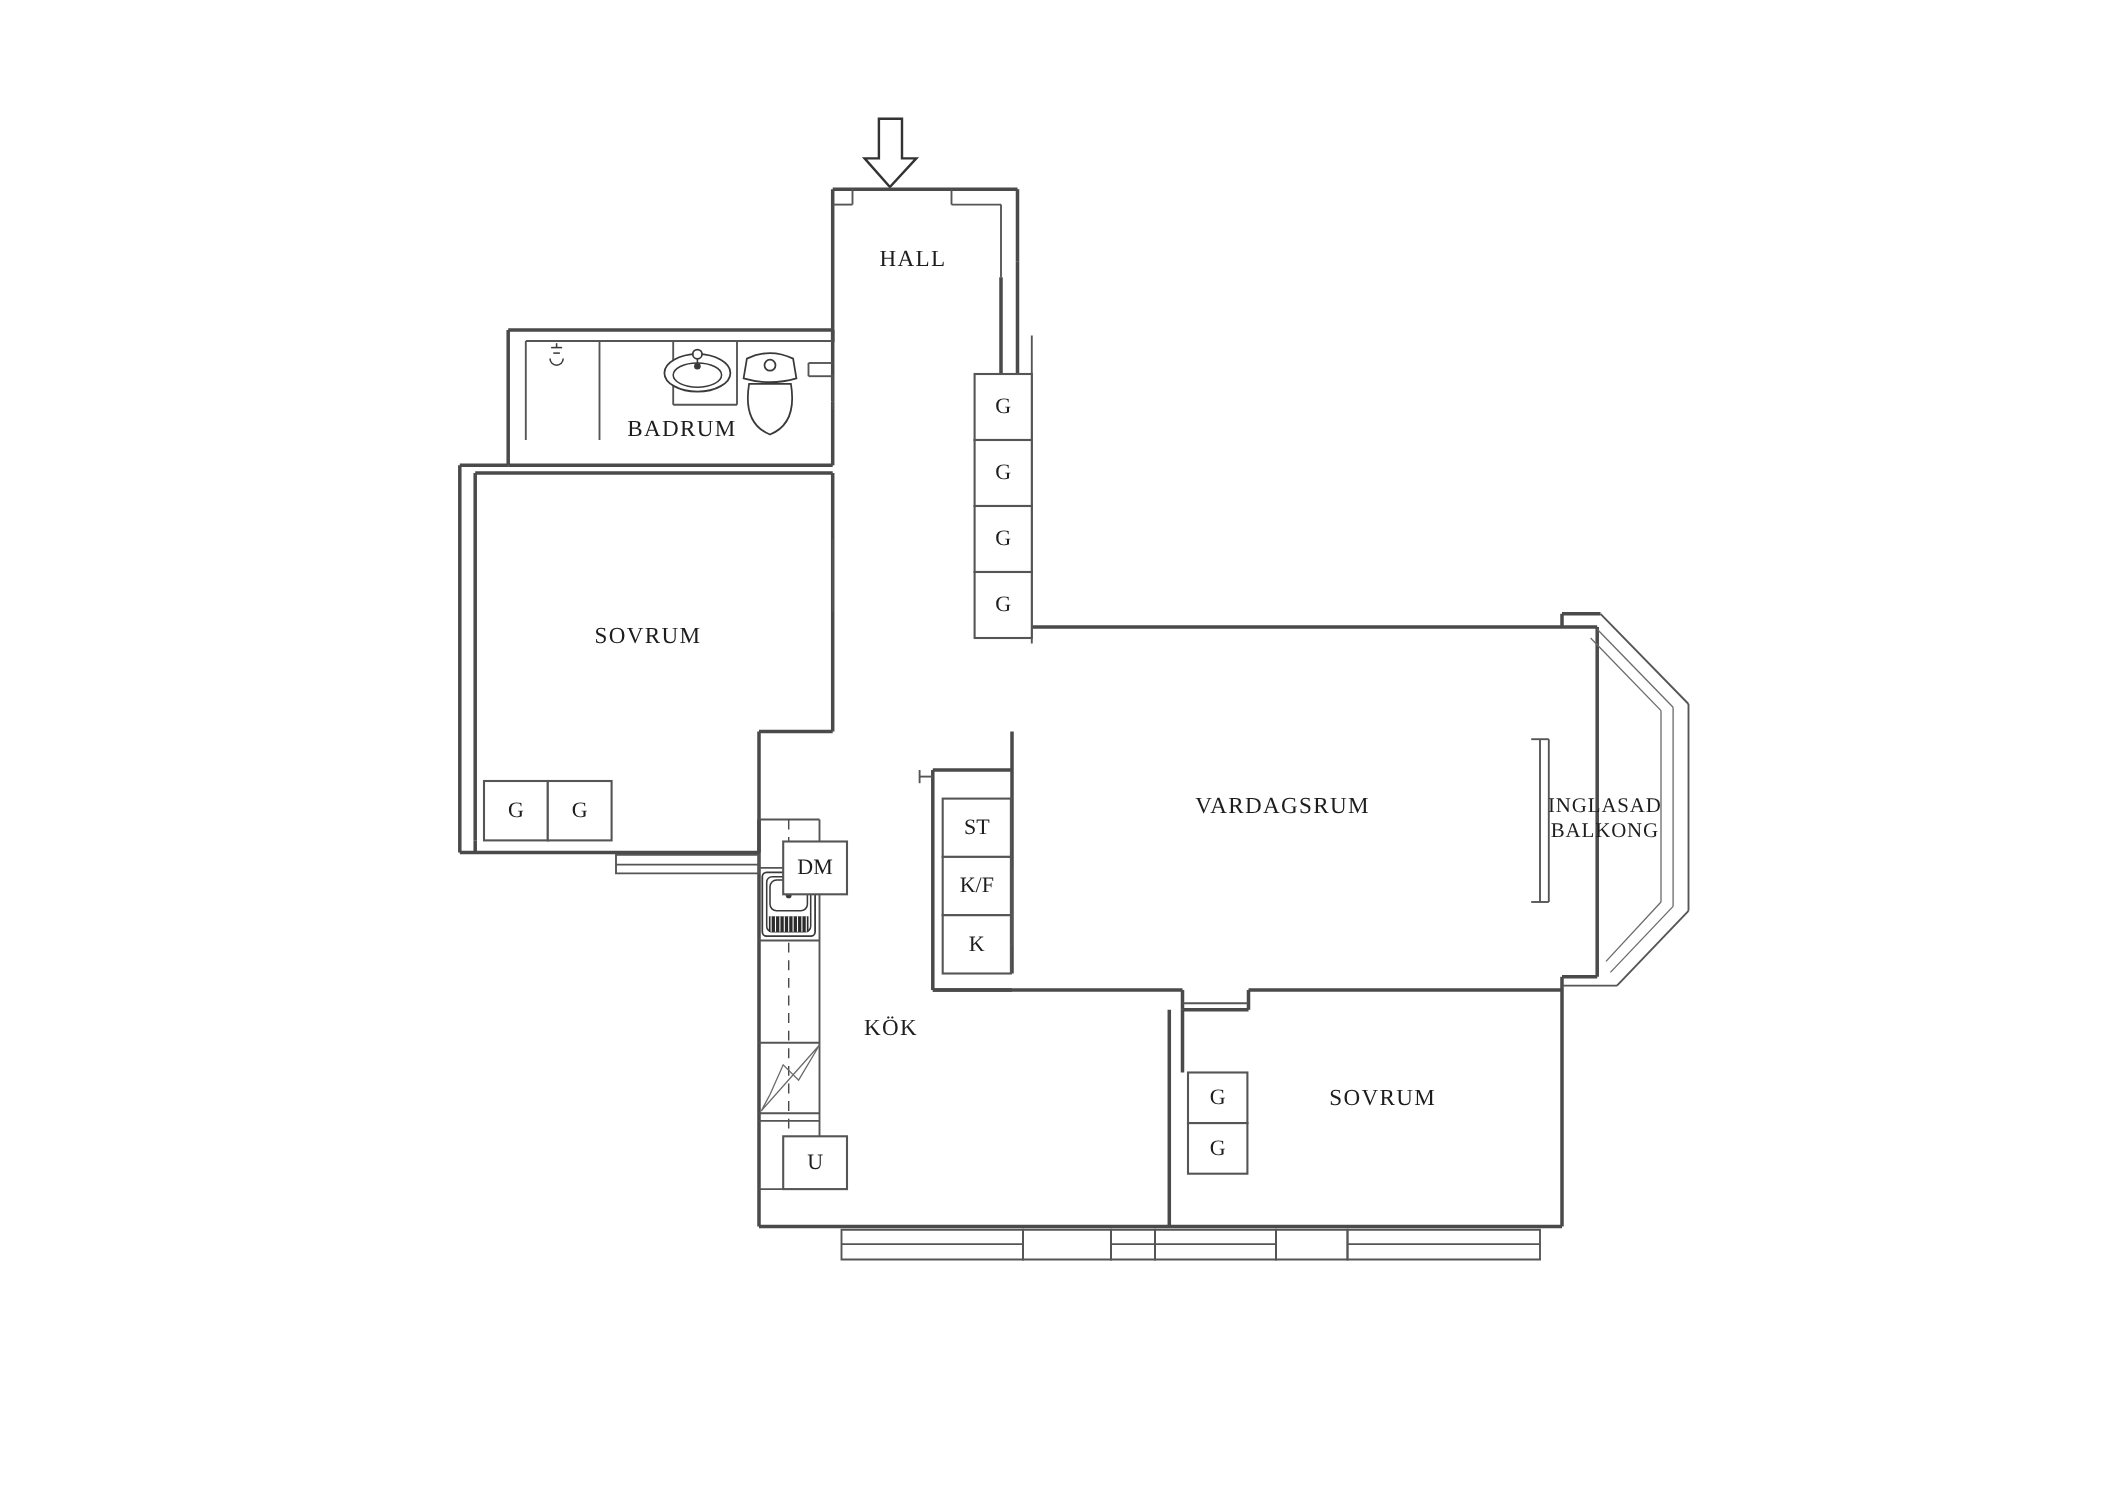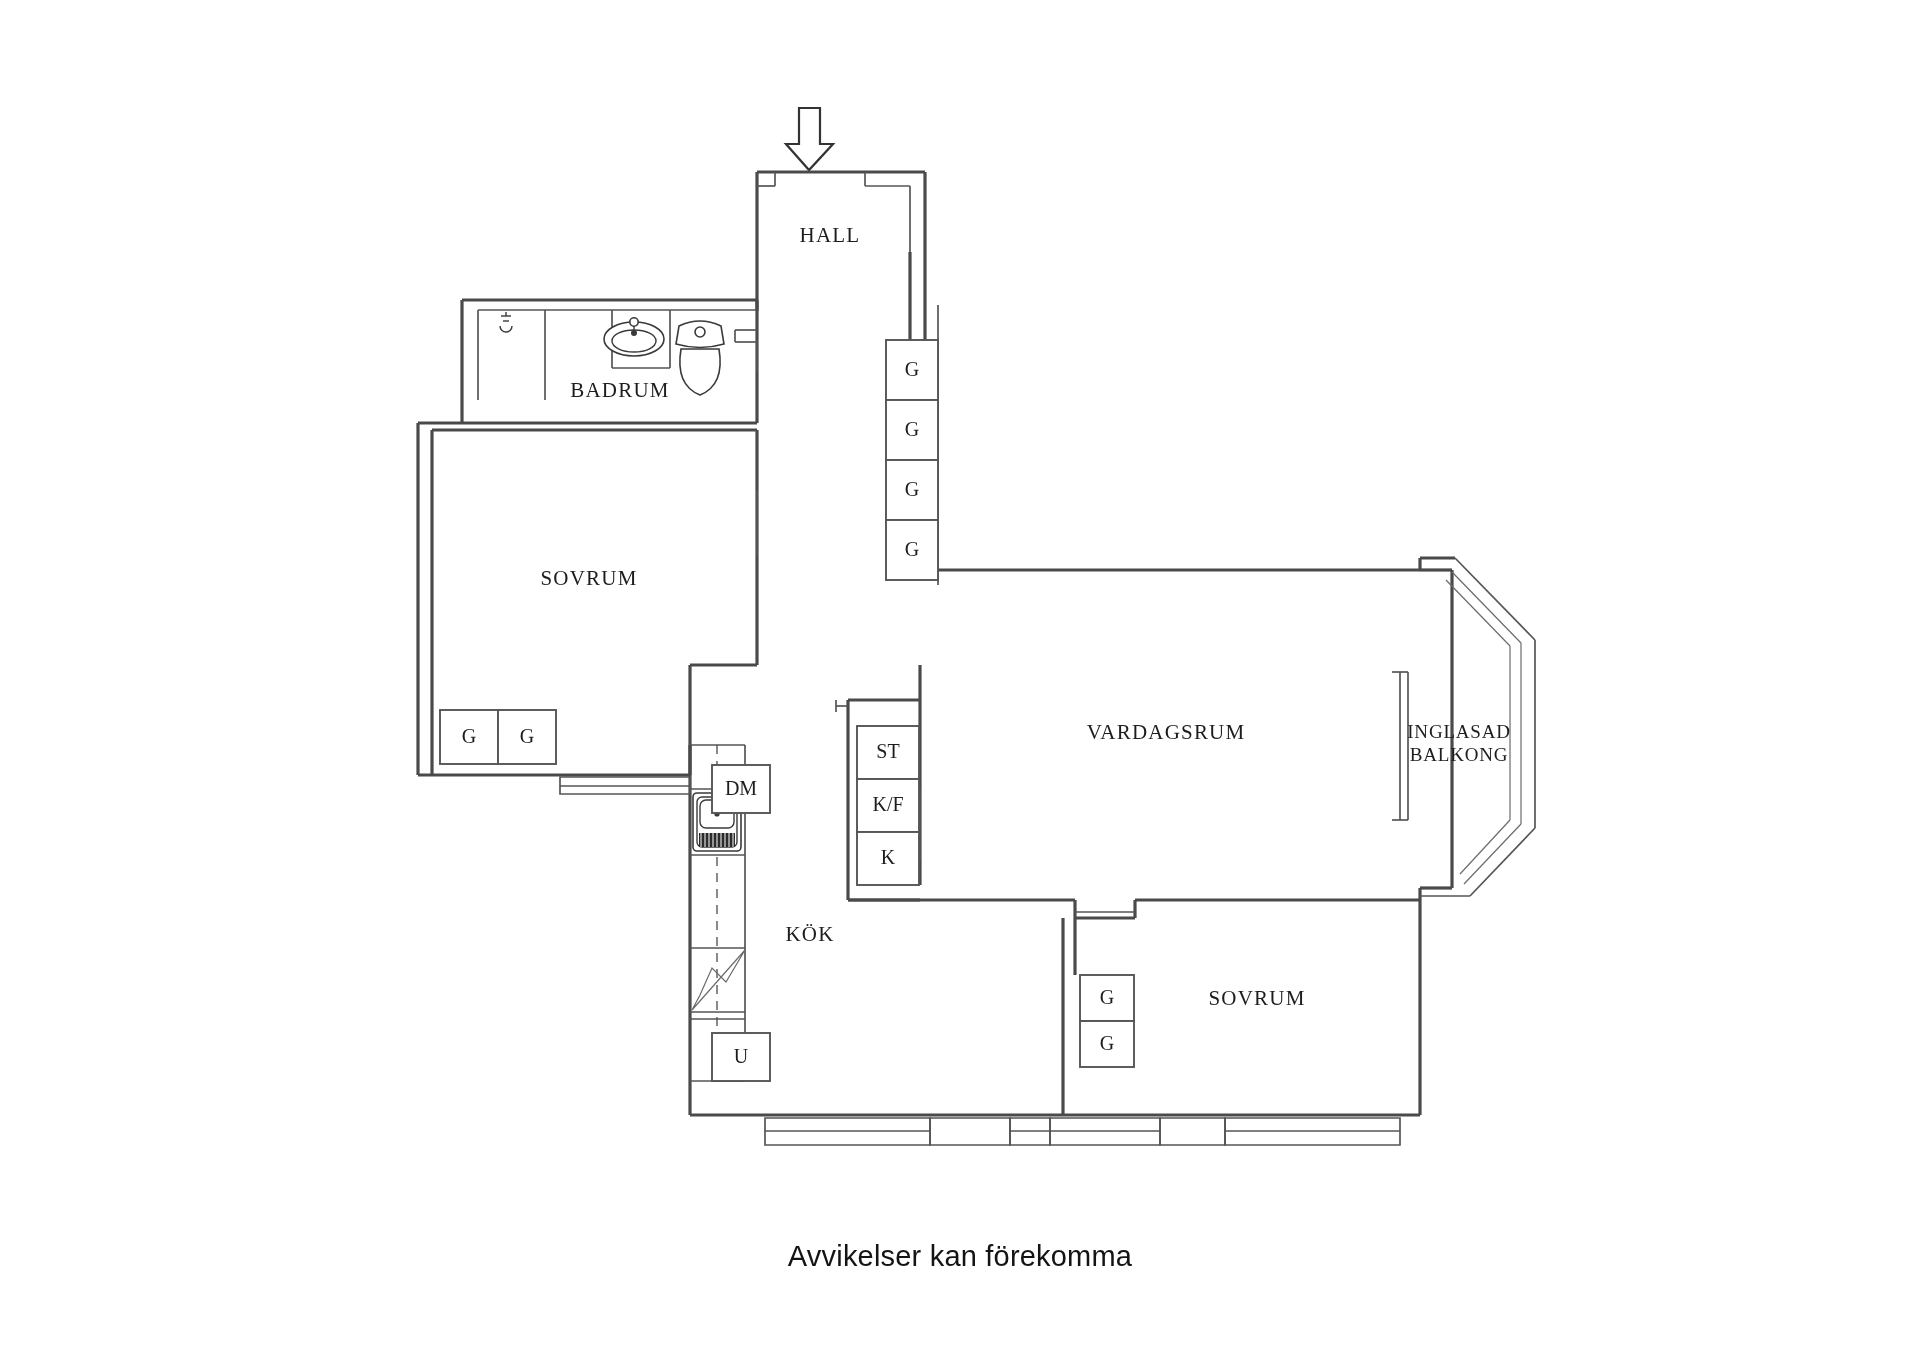--- a/index.html
+++ b/index.html
@@ -332,15 +332,14 @@
         <text class="roomlabel" x="1257" y="1000">SOVRUM</text>
       </g>
 
     <g>
       <text class="balclabel" x="1459" y="734">INGLASAD</text>
       <text class="balclabel" x="1459" y="757">BALKONG</text>
     </g>
 
   </svg>
 
-  <div id="caption">Avvikelser kan förekomma</div>
 
 </div>
 
 </body></html>

